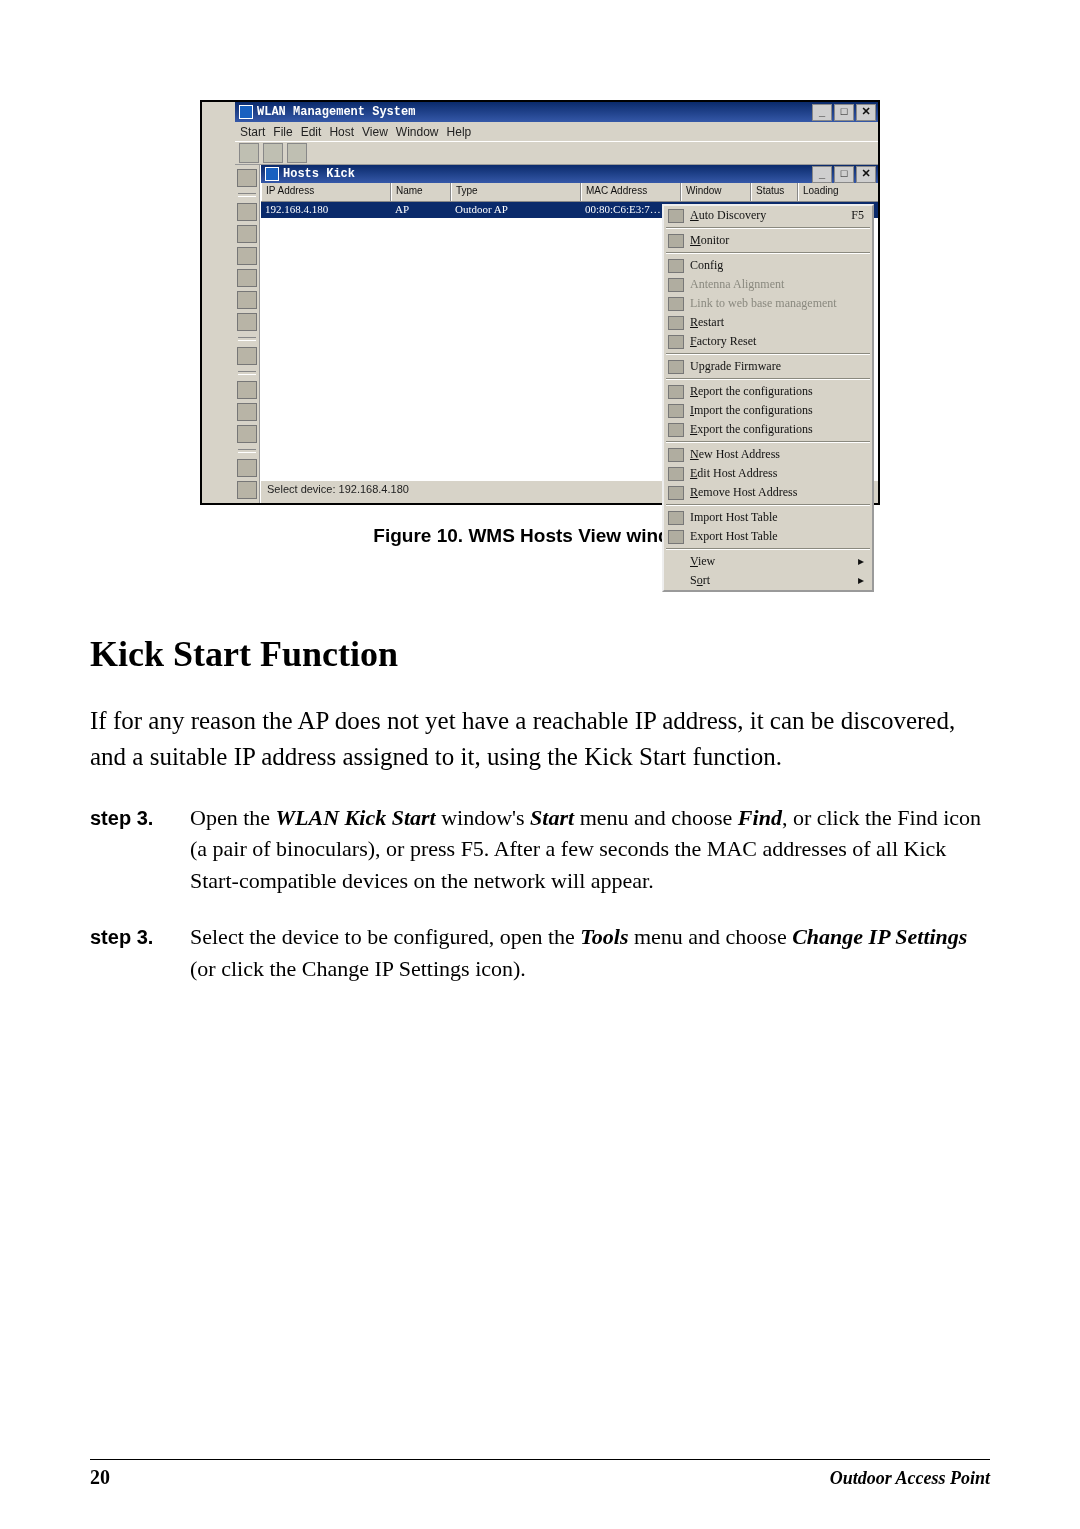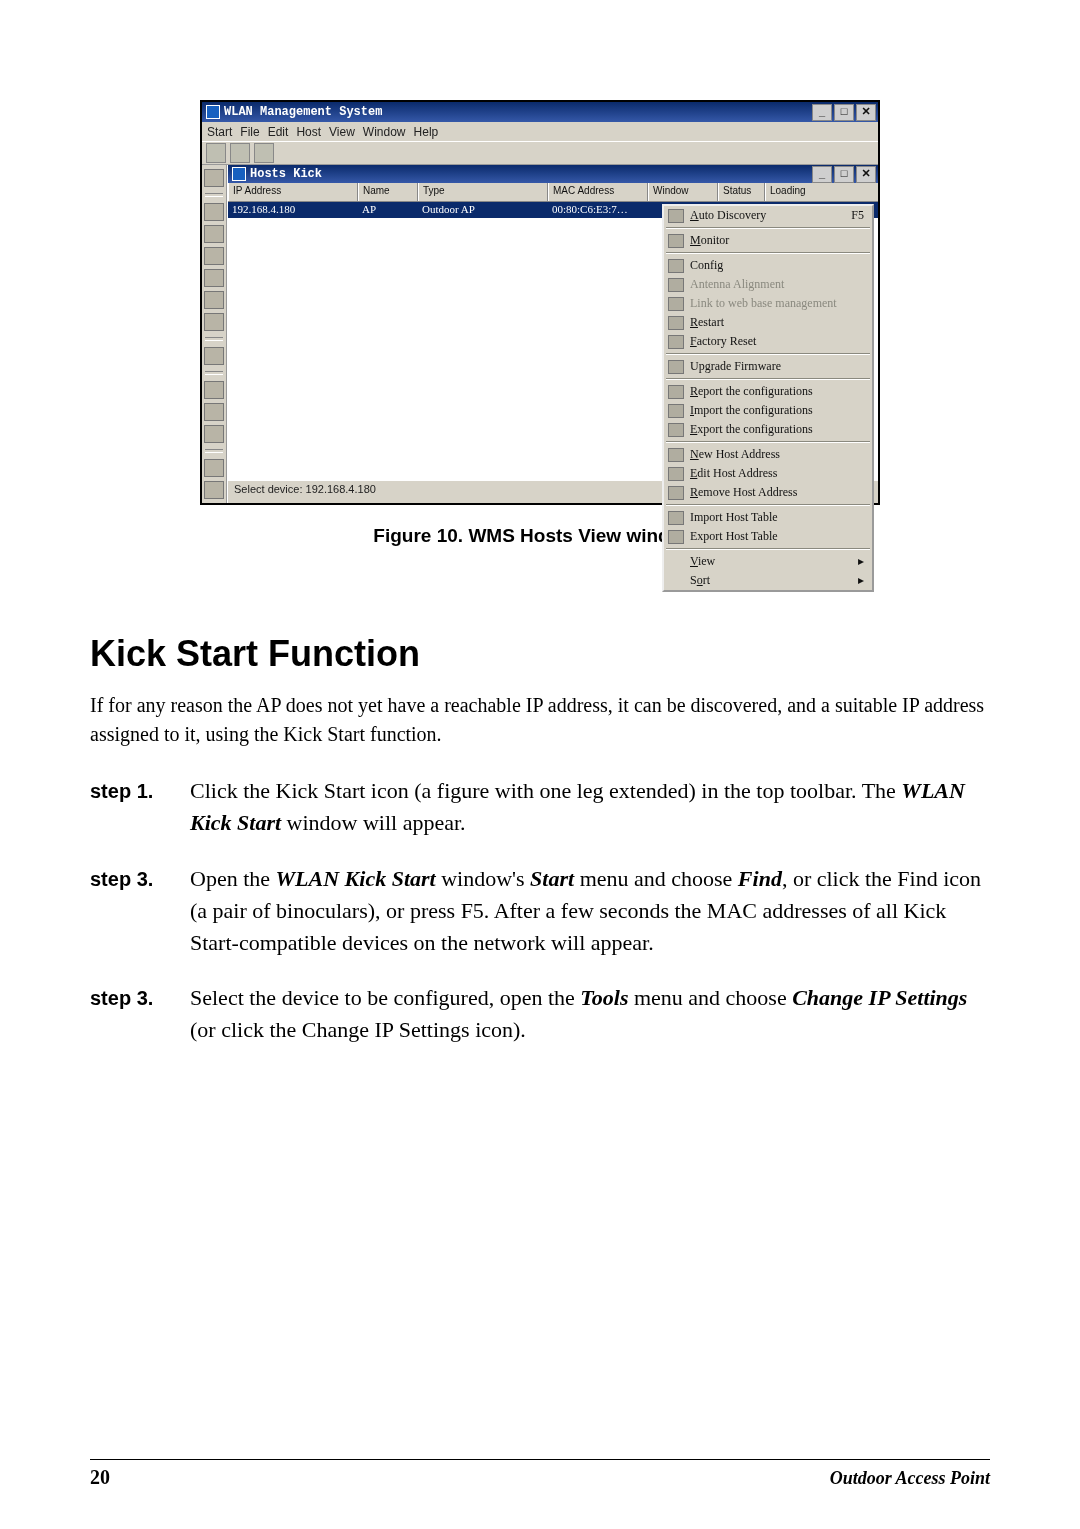--- a/index.html
+++ b/index.html
@@ -26,20 +26,21 @@
     box-sizing: border-box;
   }
 
   .win-outer {
     width: 680px;
     box-sizing: border-box;
     border: 2px solid #000;
     background: #d7d3c8;
     font-family: Tahoma, Verdana, sans-serif;
     font-size: 12px;
+    padding-left: 33px;
   }
 
   .win-titlebar {
     background: linear-gradient(#0a2a6b, #3558a8);
     color: #fff;
     height: 20px;
     display: flex;
     align-items: center;
     padding: 0 2px 0 4px;
     font: bold 12px "Courier New", monospace;
@@ -218,30 +219,30 @@
 
   .caption {
     text-align: center;
     font-family: Arial, Helvetica, sans-serif;
     font-weight: bold;
     font-size: 19px;
     margin: 6px 0 86px 0;
   }
 
   .heading {
-    font-family: Liberation Sans, sans-serif;
+    font-family: Liberation Serif, serif;
     font-weight: bold;
     font-size: 36px;
     margin: 0 0 16px 0;
   }
 
   .para {
-    font-size: 20px;
+    font-size: 25px;
     line-height: 1.45;
-    margin: 0 0 26px 0;
+    margin: 12px 0 26px 0;
   }
 
   .steps {
     font-size: 22px;
   }
   .step-row {
     display: flex;
     align-items: baseline;
     margin: 0 0 24px 0;
   }
@@ -453,26 +454,20 @@
   </div>
 
   <div class="caption">Figure 10.  WMS Hosts View windows</div>
 
   <div class="heading">Kick Start Function</div>
 
   <p class="para">If for any reason the AP does not yet have a reachable IP address, it can be discovered, and a suitable IP address assigned to it, using the Kick Start function.</p>
 
   <div class="steps">
 
-    <div class="step-row">
-      <div class="step-label">step 1.</div>
-      <div class="step-body">
-        <span>Click the Kick Start icon (a figure with one leg extended) in the top toolbar. The </span><i>WLAN Kick Start</i><span> window will appear.</span>
-      </div>
-    </div>
 
     <div class="step-row">
       <div class="step-label">step 3.</div>
       <div class="step-body">
         <span>Open the </span><i>WLAN Kick Start</i><span> window's </span><i>Start</i><span> menu and choose </span><i>Find</i><span>, or click the Find icon (a pair of binoculars), or press F5. After a few seconds the MAC addresses of all Kick Start-compatible devices on the network will appear.</span>
       </div>
     </div>
 
     <div class="step-row">
       <div class="step-label">step 3.</div>

